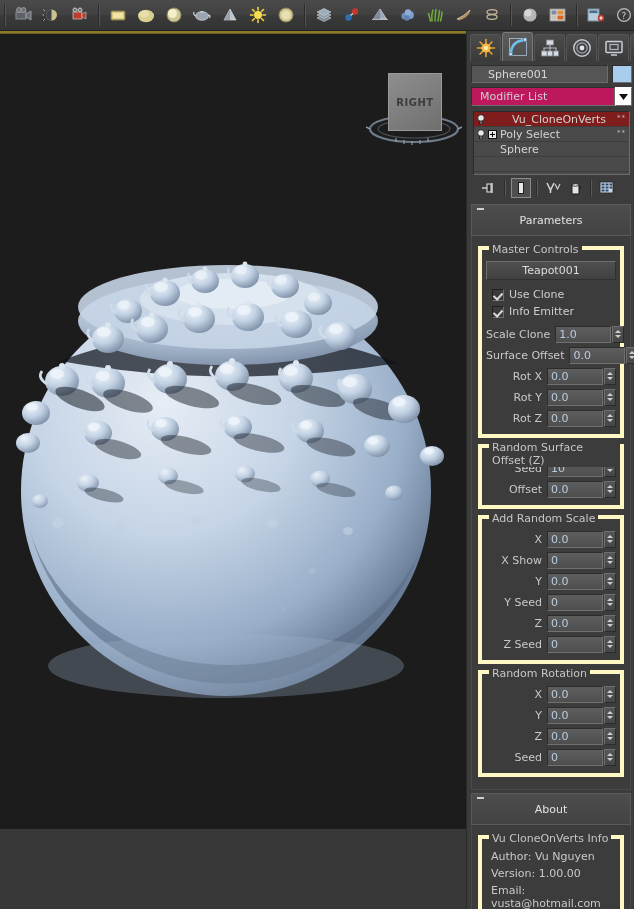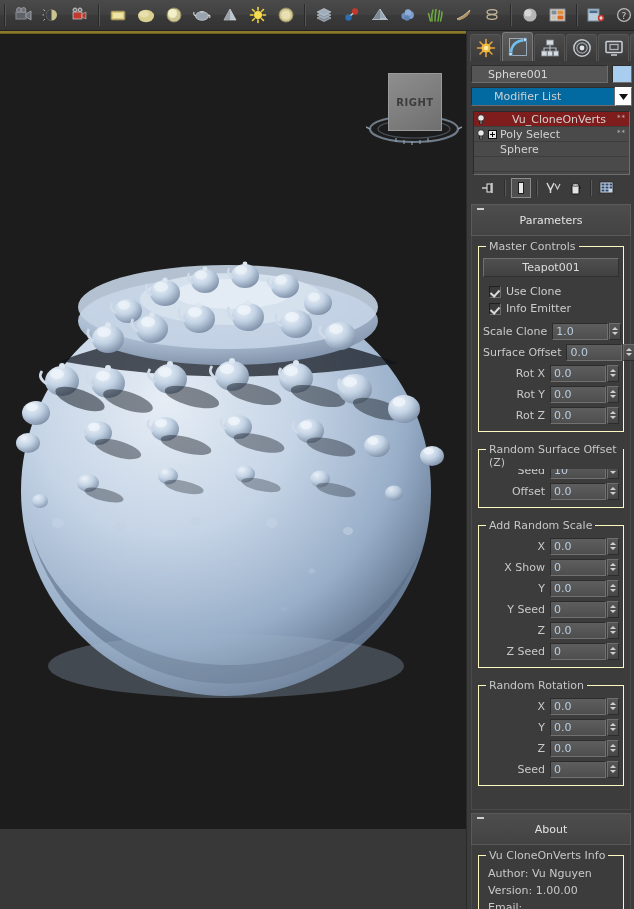--- a/index.html
+++ b/index.html
@@ -166,27 +166,27 @@
 
   
   #modlist-row {
     display: flex;
     align-items: center;
     padding: 1px 2px 3px 4px;
   }
   #modlist {
     flex: 1;
     height: 19px;
-    background: #0369a1;
+    background: #be185d;
     border: 1px solid;
     border-color: #2e2e2e #6d6d6d #6d6d6d #2e2e2e;
     color: #d0d0d0;
     font-size: 11px;
     line-height: 18px;
-    padding-left: 22px;
+    padding-left: 8px;
     box-sizing: border-box;
   }
   #modlist-arrow {
     width: 17px; height: 19px;
     background: #ffffff;
     border: 1px solid;
     border-color: #fdfdfd #6d6d6d #6d6d6d #fdfdfd;
     box-sizing: border-box;
     display: flex;
     align-items: center;
@@ -275,22 +275,22 @@
   .rollout-body {
     background: #3c3c3c;
     border: 1px solid #4a4a4a;
     border-top: none;
     box-sizing: border-box;
     padding: 4px 4px 6px 4px;
   }
 
   
   .group {
-    border: 1px solid #fef9c3;
-    margin: 6px 2px 17px 2px;
+    border: 4px solid #fef9c3;
+    margin: 6px 2px 6px 2px;
     padding: 10px 4px 5px 4px;
     position: relative;
   }
   .group > .glabel {
     position: absolute;
     top: -7px; left: 7px;
     background: #3c3c3c;
     padding: 0 3px;
     font-size: 11px;
     color: #c6c6c6;

